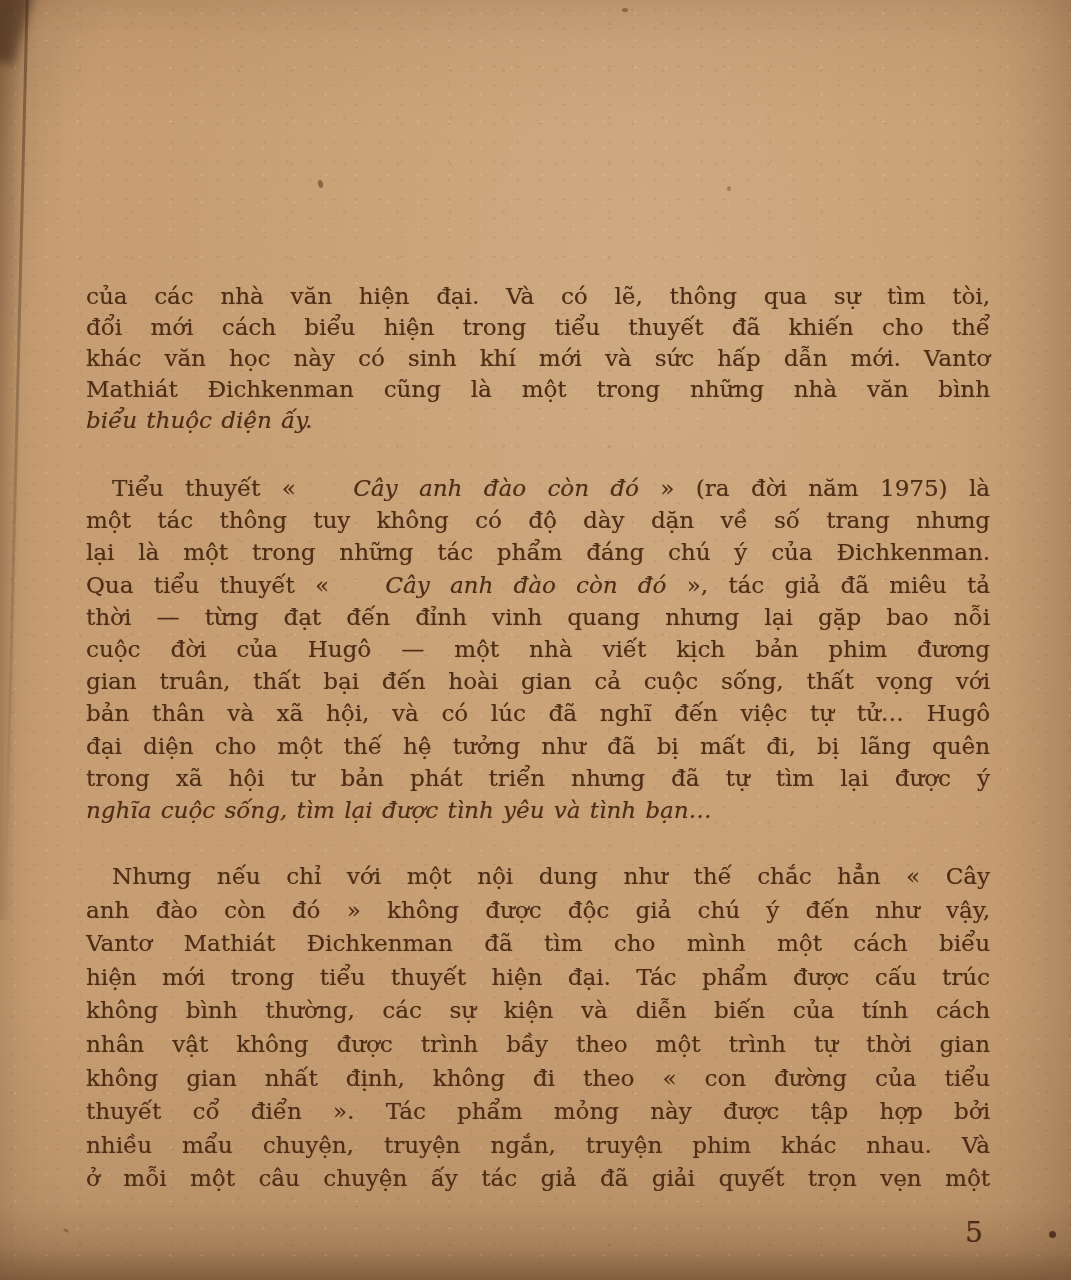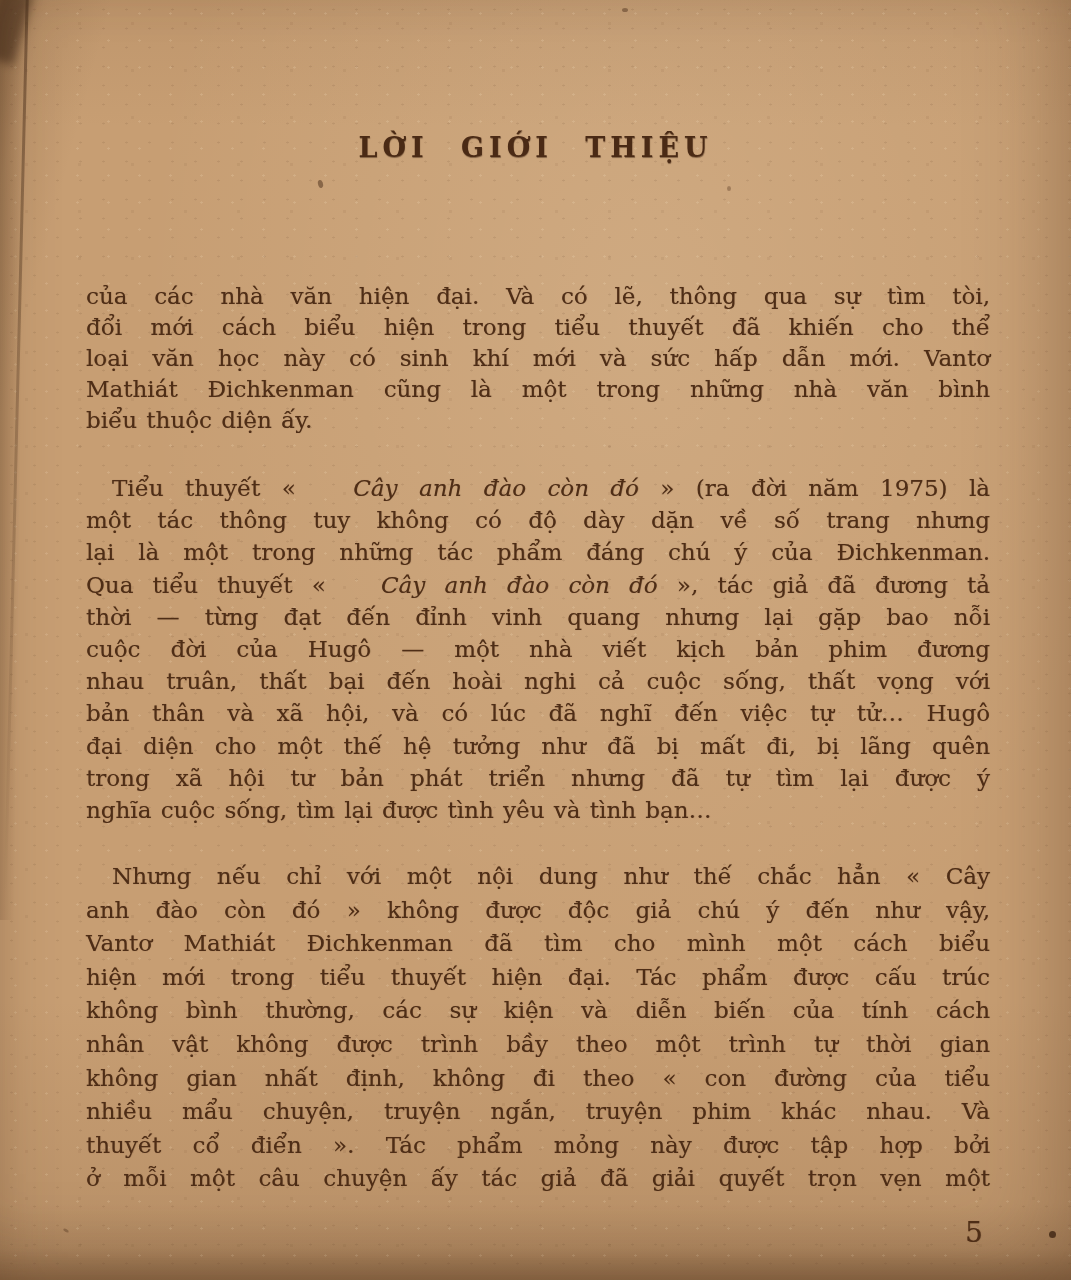--- a/index.html
+++ b/index.html
@@ -42,74 +42,73 @@
     letter-spacing:5px; word-spacing:18px; color:#4a2a15;
     text-shadow:0.4px 0.5px 0.8px rgba(62,36,18,0.5);
   }
   .paragraph { position:absolute; left:86px; width:904px; color:#4e2d16;
     font-size:23px; text-shadow:0.3px 0.4px 0.7px rgba(66,38,18,0.45); word-spacing:2px; }
   .p1 { top:281px; line-height:31px; }
   .p2 { top:472px; line-height:32.2px; }
   .p3 { top:860px; line-height:33.6px; }
   .line { text-align:justify; text-align-last:justify; }
   .line.first { text-indent:26px; }
-  .line.last  { text-align-last:left; }
+  .line.last  { text-align-last:left;font-style:italic; }
   .italic { font-style:italic;margin-left:36px; }
   .page-number {
     position:absolute; top:1216px; left:942px; width:64px; text-align:center;
     font-size:28px; color:#4e2d16; text-shadow:0.3px 0.4px 0.7px rgba(66,38,18,0.45);
   }
   .speck { position:absolute; border-radius:50%; pointer-events:none; }
   .speck.s1 { left:318px; top:180px; width:5px; height:8px; background:rgba(72,44,24,0.50); transform:rotate(-22deg); border-radius:60% 40% 60% 40%; }
   .speck.s2 { left:727px; top:186px; width:4px; height:5px; background:rgba(72,44,24,0.34); }
   .speck.s3 { left:1049px; top:1231px; width:7px; height:7px; background:rgba(52,30,14,0.78); }
   .speck.s4 { left:622px; top:8px;   width:6px; height:4px; background:rgba(72,44,24,0.45); }
   .speck.s5 { left:63px;  top:1229px; width:6px; height:3px; background:rgba(72,44,24,0.35); transform:rotate(30deg); }
 </style>
 </head>
 <body>
 
 <div class="scan">
   <div class="page-crease-shade"></div>
   <div class="page-crease"></div>
   <div class="corner-shadow"></div>
 
-  <h1 class="title">LỜI GIỚI THIỆU</h1>
 
   <div>
       <div class="paragraph p1">
         <div class="line"><span>của các nhà văn hiện đại. Và có lẽ, thông qua sự tìm tòi,</span></div>
         <div class="line"><span>đổi mới cách biểu hiện trong tiểu thuyết đã khiến cho thể</span></div>
-        <div class="line"><span>loại văn học này có sinh khí mới và sức hấp dẫn mới. Vantơ</span></div>
+        <div class="line"><span>khác văn học này có sinh khí mới và sức hấp dẫn mới. Vantơ</span></div>
         <div class="line"><span>Mathiát Đichkenman cũng là một trong những nhà văn bình</span></div>
         <div class="line last"><span>biểu thuộc diện ấy.</span></div>
       </div>
       <div class="paragraph p2">
         <div class="line first"><span>Tiểu thuyết « </span><span class="italic">Cây anh đào còn đó</span><span> » (ra đời năm 1975) là</span></div>
         <div class="line"><span>một tác thông tuy không có độ dày dặn về số trang nhưng</span></div>
         <div class="line"><span>lại là một trong những tác phẩm đáng chú ý của Đichkenman.</span></div>
-        <div class="line"><span>Qua tiểu thuyết « </span><span class="italic">Cây anh đào còn đó</span><span> », tác giả đã đương tả</span></div>
+        <div class="line"><span>Qua tiểu thuyết « </span><span class="italic">Cây anh đào còn đó</span><span> », tác giả đã miêu tả</span></div>
         <div class="line"><span>thời — từng đạt đến đỉnh vinh quang nhưng lại gặp bao nỗi</span></div>
         <div class="line"><span>cuộc đời của Hugô — một nhà viết kịch bản phim đương</span></div>
-        <div class="line"><span>nhau truân, thất bại đến hoài nghi cả cuộc sống, thất vọng với</span></div>
+        <div class="line"><span>gian truân, thất bại đến hoài gian cả cuộc sống, thất vọng với</span></div>
         <div class="line"><span>bản thân và xã hội, và có lúc đã nghĩ đến việc tự tử… Hugô</span></div>
         <div class="line"><span>đại diện cho một thế hệ tưởng như đã bị mất đi, bị lãng quên</span></div>
         <div class="line"><span>trong xã hội tư bản phát triển nhưng đã tự tìm lại được ý</span></div>
         <div class="line last"><span>nghĩa cuộc sống, tìm lại được tình yêu và tình bạn…</span></div>
       </div>
       <div class="paragraph p3">
         <div class="line first"><span>Nhưng nếu chỉ với một nội dung như thế chắc hẳn « Cây</span></div>
         <div class="line"><span>anh đào còn đó » không được độc giả chú ý đến như vậy,</span></div>
         <div class="line"><span>Vantơ Mathiát Đichkenman đã tìm cho mình một cách biểu</span></div>
         <div class="line"><span>hiện mới trong tiểu thuyết hiện đại. Tác phẩm được cấu trúc</span></div>
         <div class="line"><span>không bình thường, các sự kiện và diễn biến của tính cách</span></div>
         <div class="line"><span>nhân vật không được trình bầy theo một trình tự thời gian</span></div>
         <div class="line"><span>không gian nhất định, không đi theo « con đường của tiểu</span></div>
+        <div class="line"><span>thuyết cổ điển ». Tác phẩm mỏng này được tập hợp bởi</span></div>
         <div class="line"><span>nhiều mẩu chuyện, truyện ngắn, truyện phim khác nhau. Và</span></div>
-        <div class="line"><span>thuyết cổ điển ». Tác phẩm mỏng này được tập hợp bởi</span></div>
         <div class="line"><span>ở mỗi một câu chuyện ấy tác giả đã giải quyết trọn vẹn một</span></div>
       </div>
     </div>
 
   <div class="page-number">5</div>
 
   <div class="speck s1"></div>
   <div class="speck s2"></div>
   <div class="speck s3"></div>
   <div class="speck s4"></div>

